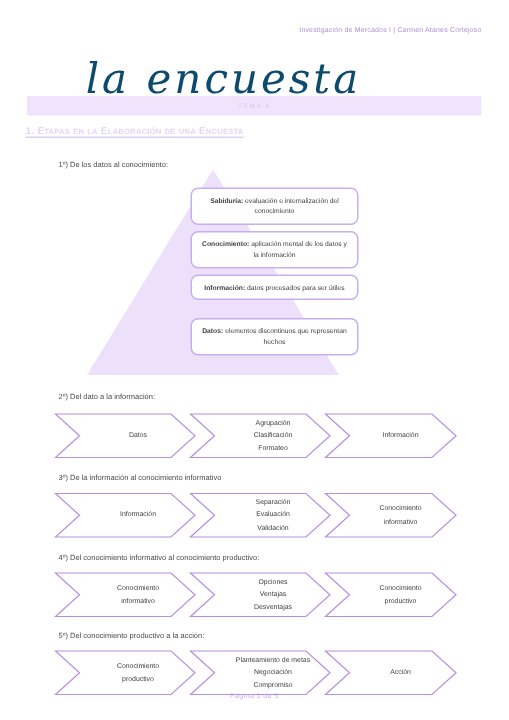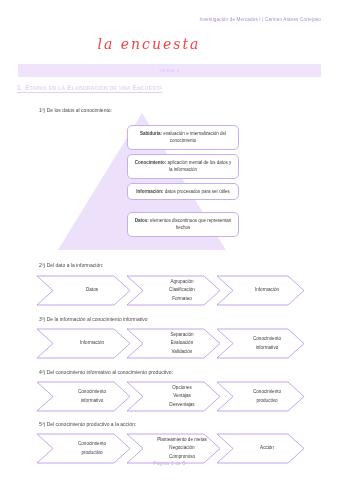--- a/index.html
+++ b/index.html
@@ -37,24 +37,24 @@
 
   
   .doc-title {
     position: absolute;
     top: 36px;
     left: 0;
     width: 298px;
     text-align: center;
     font-family: "DejaVu Serif", serif;
     font-style: italic;
-    font-size: 14px;
+    font-size: 28px;
     font-weight: 400;
     letter-spacing: 2px;
-    color: #ef4444;
+    color: #0c4a6e;
   }
 
   
   .topic-banner {
     position: absolute;
     top: 64px;
     left: 18px;
     width: 303px;
     height: 13px;
     background: #efe4fb;

